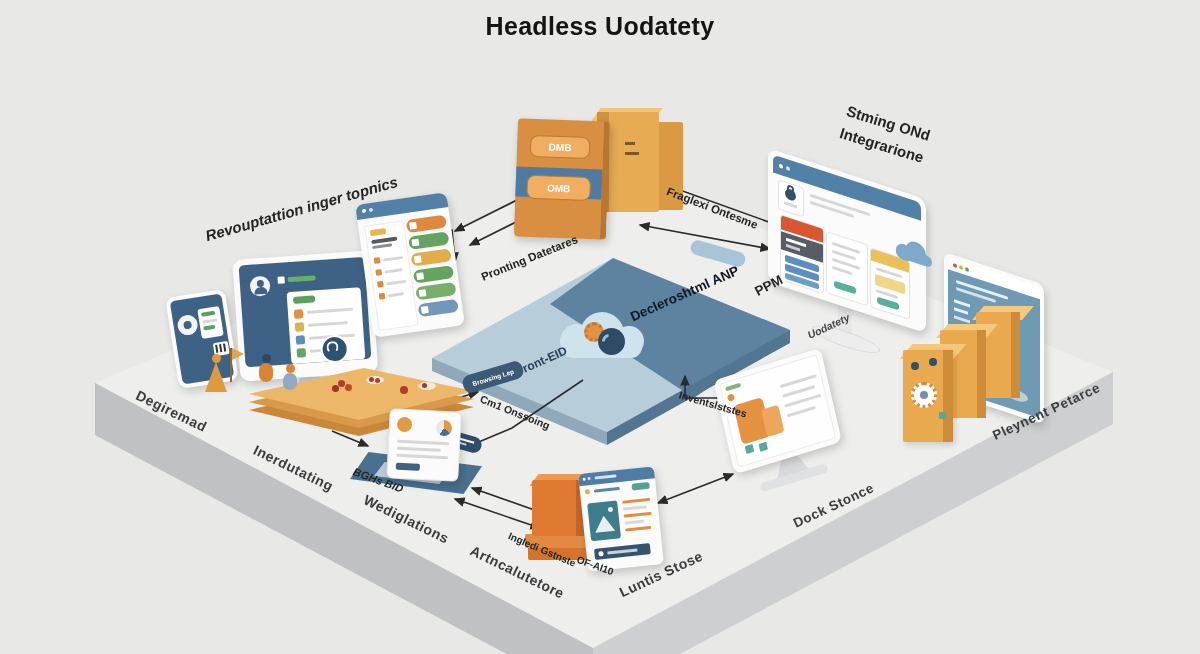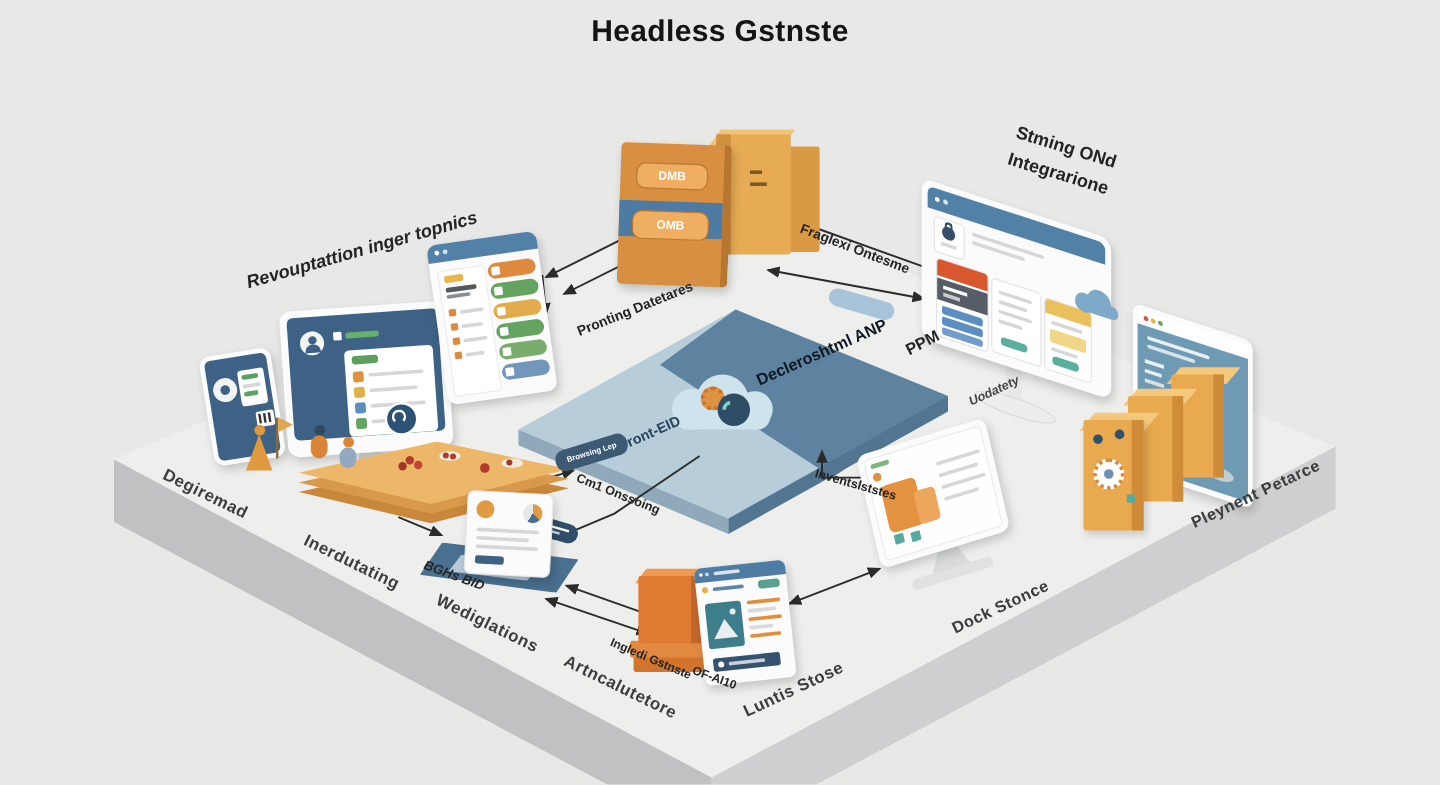--- a/index.html
+++ b/index.html
@@ -49,21 +49,21 @@
       <path d="M583,380 L512,428 L462,449" marker-end="url(#ah)"></path>
       <path d="M685,376 L685,398 L757,398" marker-start="url(#ah)" marker-end="url(#ah)"></path>
       <path d="M332,431 L368,446" marker-end="url(#ah)"></path>
       <path d="M455,499 L540,528" marker-start="url(#ah)" marker-end="url(#ah)"></path>
       <path d="M472,488 L557,518" marker-start="url(#ah)" marker-end="url(#ah)"></path>
       <path d="M658,503 L733,474" marker-start="url(#ah)" marker-end="url(#ah)"></path>
       <path d="M958,386 L908,409" marker-end="url(#ah)"></path>
     </g>
   </svg>
 
-  <div class="abs" style="left:0;right:0;top:12px;text-align:center;font-size:25px;font-weight:800;color:#141414;letter-spacing:.3px;z-index:40;">Headless Gstnste</div>
+  <div class="abs" style="left:0;right:0;top:12px;text-align:center;font-size:25px;font-weight:800;color:#141414;letter-spacing:.3px;z-index:40;">Headless Uodatety</div>
 
   <div class="lbl" style="left:815px;top:112px;width:140px;text-align:center;transform:rotate(17deg);font-size:15px;line-height:1.5;">
     <span style="display:block;">Stming ONd</span>
     <span style="display:block;">Integrarione</span>
   </div>
   <div class="lbl" style="left:202px;top:200px;transform:rotate(-16deg);font-size:15px;font-style:italic;">Revouptattion inger topnics</div>
   <div class="lbl" style="left:478px;top:252px;transform:rotate(-22deg);font-size:11.5px;">Pronting Datetares</div>
   <div class="lbl" style="left:664px;top:202px;transform:rotate(21deg);font-size:11.5px;">Fraglexi Ontesme</div>
   <div class="lbl" style="left:754px;top:278px;transform:rotate(-27deg);font-size:13.5px;">PPM</div>
   <div class="lbl" style="left:806px;top:320px;transform:rotate(-25deg);font-size:10.5px;font-style:italic;color:#454545;">Uodatety</div>

